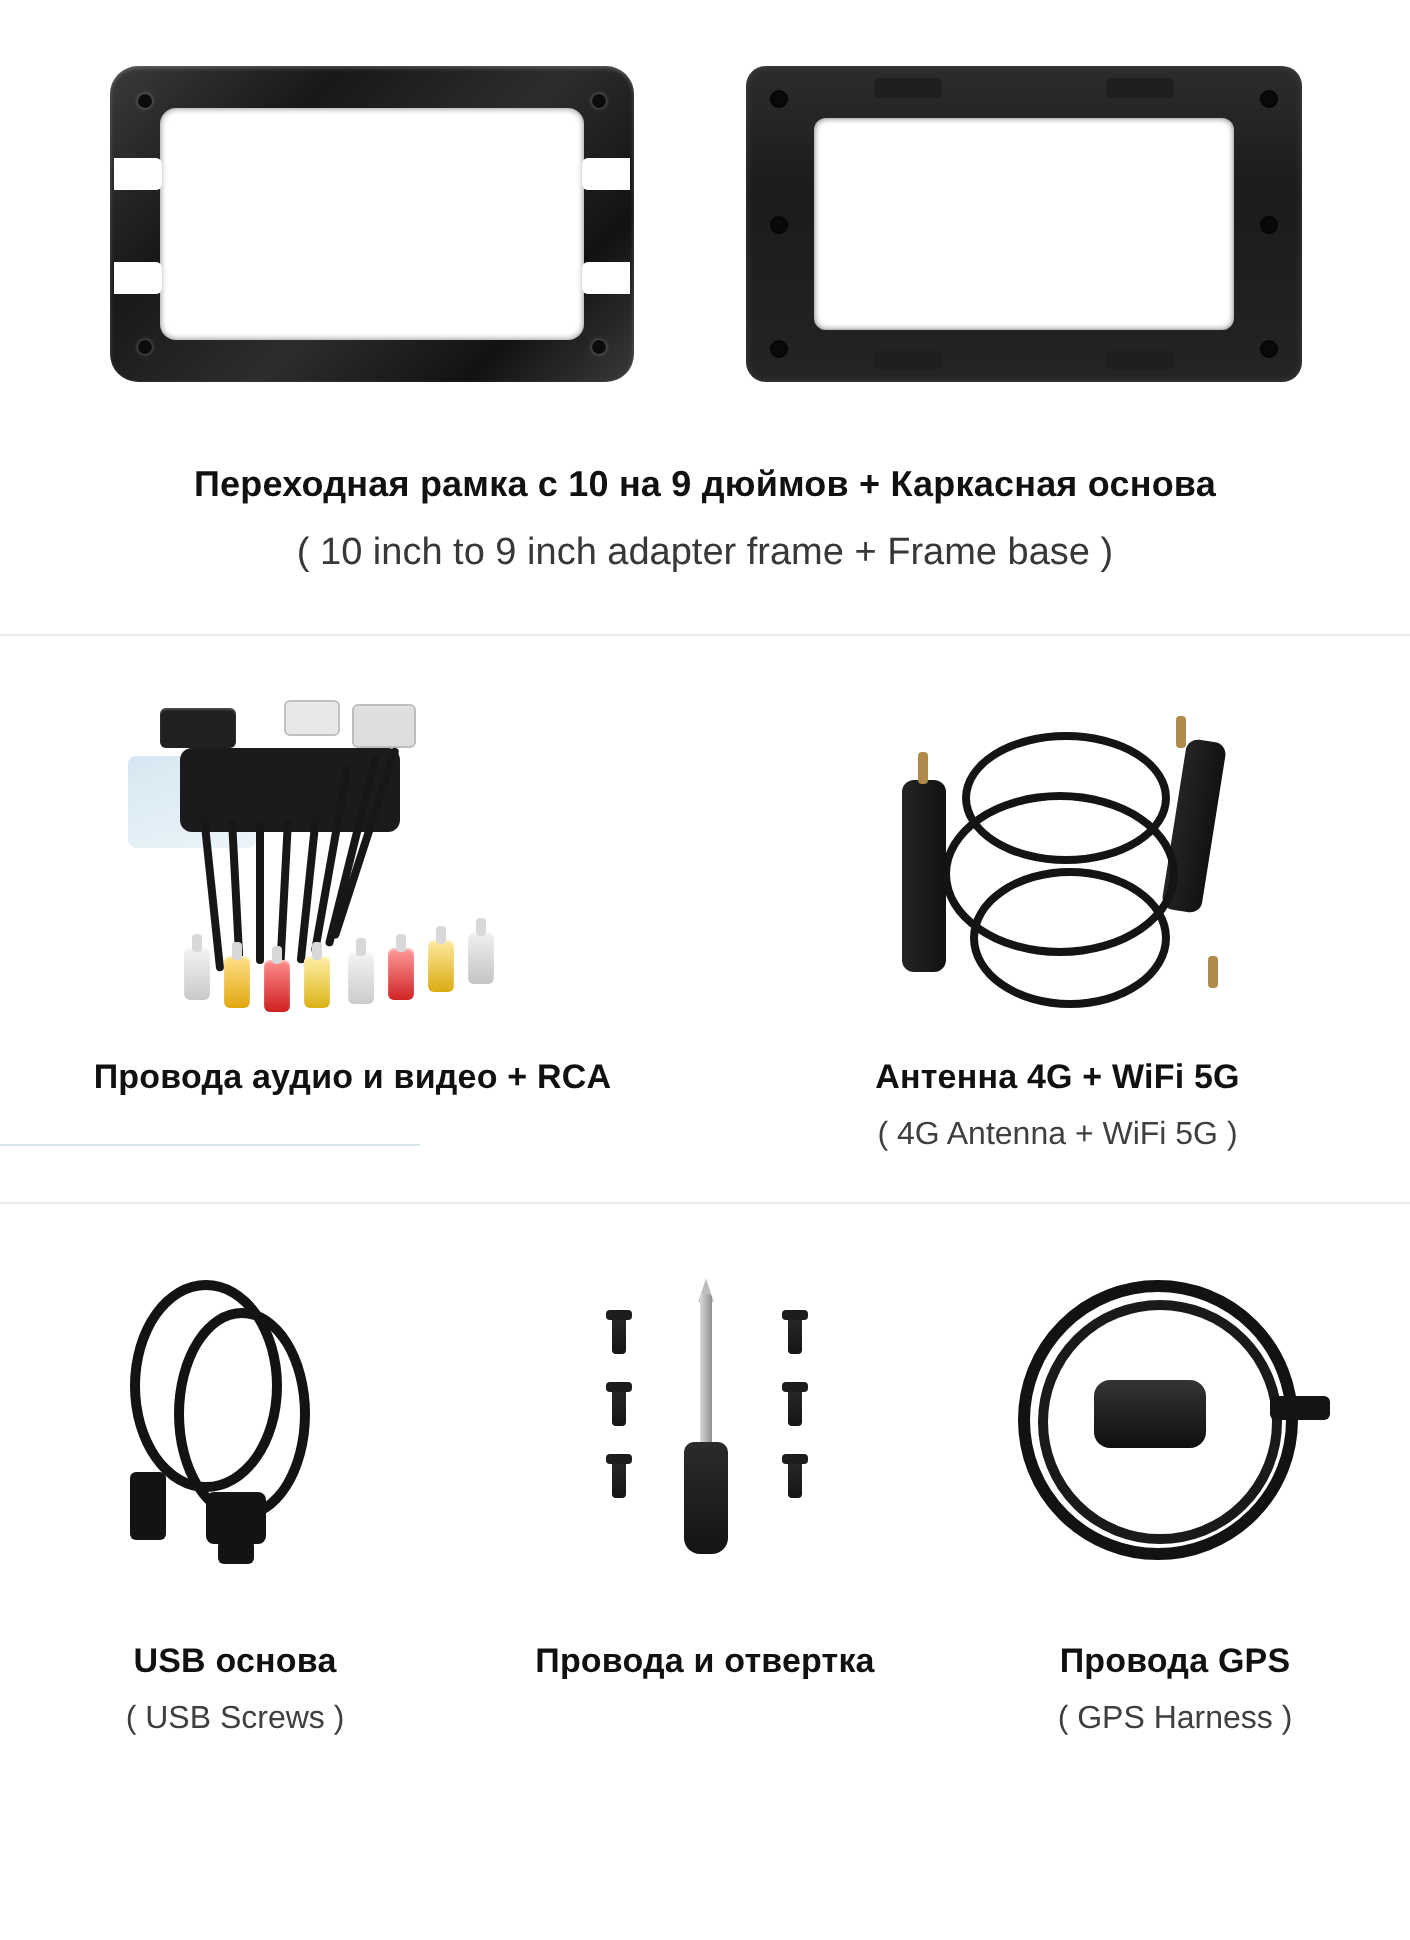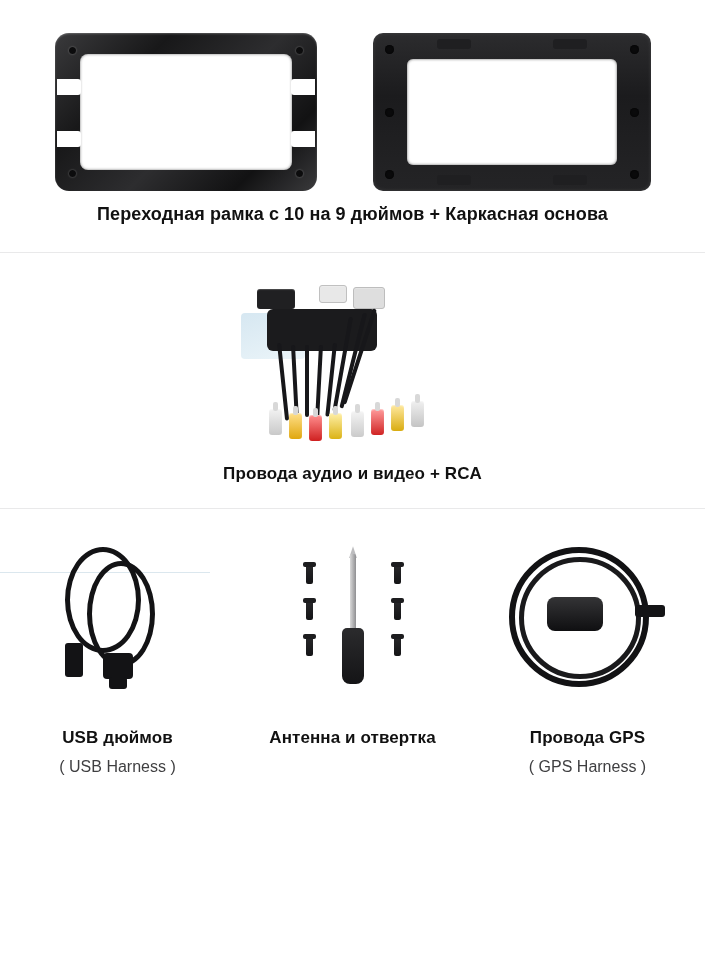--- a/index.html
+++ b/index.html
@@ -139,21 +139,21 @@
     letter-spacing: 0.1px;
     line-height: 1.35;
   }
   .caption .en {
     font-size: 17px;
     font-weight: normal;
     color: #3f3f41;
     line-height: 1.4;
     margin-top: 6px;
   }
-  .sec1 .caption { }
+  .sec1 .caption { margin-top: 28px; }
   .sec1 .caption .ru { font-size: 18px; }
   .sec1 .caption .en { font-size: 19px; color: #38383a; margin-top: 10px;}
 
   .divider {
     width: 100%;
     height: 1px;
     background: #e9e9ea;
     margin: 0;
   }
 
@@ -372,20 +372,21 @@
         <div class="hole h3"></div>
         <div class="hole h4"></div>
         <div class="hole h5"></div>
         <div class="hole h6"></div>
       </div>
 
     </div>
 
     <div class="caption">
       <div class="ru">Переходная рамка с 10 на 9 дюймов + Каркасная основа</div>
+      <div class="en">( 10 inch to 9 inch adapter frame + Frame base )</div>
     </div>
   </div>
 
   <div class="divider" style="margin-top:26px;"></div>
 
   <div class="section sec2">
 
     <div class="cell">
       <div class="art">
         <div class="harness">
@@ -428,60 +429,78 @@
           <div class="rca" style="left:178px; top:118px; background:linear-gradient(180deg,#f0f0f0,#c4c4c4);">
               <span class="tip"></span>
             </div>
         </div>
       </div>
       <div class="caption">
         <div class="ru">Провода аудио и видео + RCA</div>
       </div>
     </div>
 
+    <div class="cell">
+      <div class="art">
+        <div class="antenna4g">
+          <div class="bar b1"></div>
+          <div class="bar b2"></div>
+          <div class="stub" style="left:30px; top:28px;"></div>
+          <div class="stub" style="right:36px; top:10px;"></div>
+          <div class="stub" style="right:20px; bottom:24px;"></div>
+          <div class="coil" style="left:52px; top:18px; width:96px; height:58px;"></div>
+          <div class="coil" style="left:42px; top:48px; width:110px; height:74px;"></div>
+          <div class="coil" style="left:56px; top:86px; width:92px; height:62px;"></div>
+        </div>
+      </div>
+      <div class="caption">
+        <div class="ru">Антенна 4G + WiFi 5G</div>
+        <div class="en">( 4G Antenna + WiFi 5G )</div>
+      </div>
+    </div>
 
   </div>
 
   <div class="guide-line" style="top:572px;"></div>
   <div class="divider" style="margin-top:22px;"></div>
 
   <div class="section sec3">
 
     <div class="cell">
       <div class="art">
         <div class="usb">
           <div class="loop" style="left:22px; top:8px;  width:66px; height:96px;"></div>
           <div class="loop" style="left:44px; top:22px; width:58px; height:96px;"></div>
           <div class="connector" style="left:22px; top:104px; width:18px; height:34px; border-radius:3px;"></div>
           <div class="connector" style="left:60px; top:114px; width:30px; height:26px; border-radius:4px;"></div>
           <div class="connector" style="left:66px; top:138px; width:18px; height:12px;"></div>
         </div>
       </div>
       <div class="caption">
-        <div class="ru">USB дюймов</div>
-        <div class="en">( USB Harness )</div>
+        <div class="ru">USB основа</div>
+        <div class="en">( USB Screws )</div>
       </div>
     </div>
 
     <div class="cell">
       <div class="art">
         <div class="tools">
           <div class="driver-tip"></div>
           <div class="driver-shaft"></div>
           <div class="driver-handle"></div>
           <div class="screw" style="left:36px; top:26px;"></div>
           <div class="screw" style="left:36px; top:62px;"></div>
           <div class="screw" style="left:36px; top:98px;"></div>
           <div class="screw" style="right:34px; top:26px;"></div>
           <div class="screw" style="right:34px; top:62px;"></div>
           <div class="screw" style="right:34px; top:98px;"></div>
         </div>
       </div>
       <div class="caption">
-        <div class="ru">Антенна и отвертка</div>
+        <div class="ru">Провода и отвертка</div>
       </div>
     </div>
 
     <div class="cell">
       <div class="art">
         <div class="gps">
           <div class="ring"></div>
           <div class="ring2"></div>
           <div class="puck"></div>
           <div class="tail"></div>

